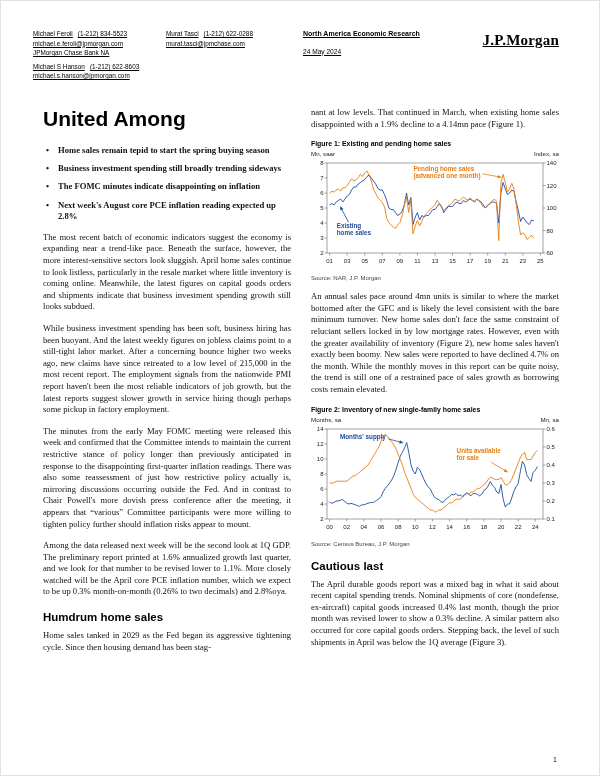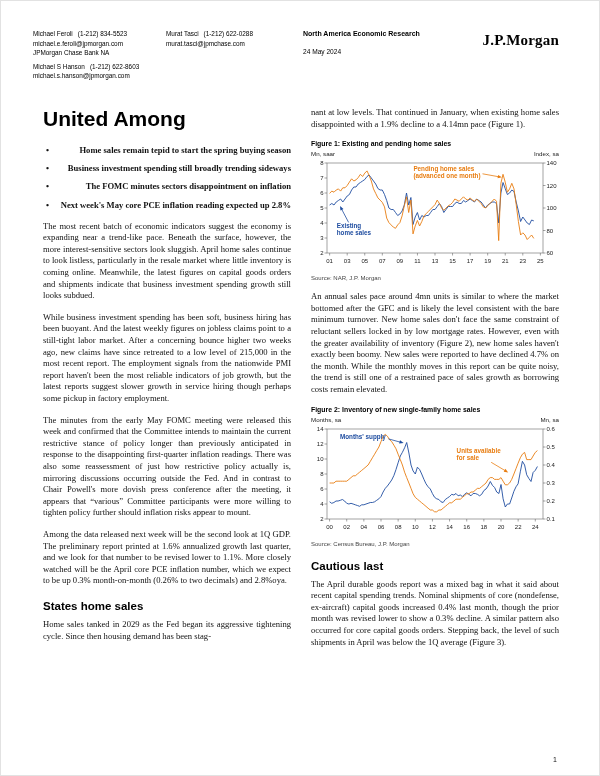--- a/index.html
+++ b/index.html
@@ -1,35 +1,35 @@
 <!DOCTYPE html>
 <html><head>
 <meta charset="utf-8">
 <style>
   html,body{margin:0;padding:0;background:#fff;}
   .page{position:relative;width:600px;height:776px;background:#fff;font-family:"Liberation Serif",serif;color:#111;box-sizing:border-box;border:1px solid #e2e2e2;overflow:hidden;}
 
   
-  .header{position:absolute;left:32px;top:28px;right:40px;display:flex;font-family:"Liberation Sans",sans-serif;font-size:6.4px;line-height:1.5;color:#000;}
+  .header{position:absolute;left:32px;top:28px;right:40px;display:flex;font-family:"Liberation Sans",sans-serif;font-size:6.4px;line-height:1.5;color:#000;text-decoration:underline;}
   .h-col1{width:133px;}
   .h-col2{width:137px;}
   .h-col3{flex:1;}
   .h-group{margin-bottom:4px;}
   .h-phone{margin-left:5px;}
   .h-research{font-weight:bold;font-size:7px;}
   .h-date{margin-top:7px;font-size:6.6px;}
   .h-logo{width:104px;text-align:right;font-family:"Liberation Serif",serif;font-weight:600;font-size:15px;letter-spacing:.2px;color:#000;}
 
   
   .col{position:absolute;top:106px;width:248px;}
   .col-left{left:42px;}
   .col-right{left:310px;}
 
   .article-title{font-family:"Liberation Sans",sans-serif;font-weight:bold;font-size:21px;margin:0 0 14px 0;color:#000;}
-  .bullets{list-style:none;margin:0 0 10px 0;padding:0;text-align:right;}
+  .bullets{list-style:none;margin:0 0 10px 0;padding:0;}
   .bullets li{position:relative;padding-left:15px;font-weight:bold;font-size:8.6px;line-height:1.3;margin-bottom:7px;}
   .bullets li::before{content:"\2022";position:absolute;left:3px;top:0;}
   .para{font-size:8.6px;line-height:1.35;text-align:justify;margin:0 0 10px 0;}
   .sec-heading{font-family:"Liberation Sans",sans-serif;font-weight:bold;font-size:11.5px;margin:13px 0 7px 0;color:#000;}
 
   
   .figure{margin:2px 0 10px 0;}
   .fig-title{font-family:"Liberation Sans",sans-serif;font-weight:bold;font-size:6.9px;margin-bottom:3px;color:#000;}
   .fig-units{display:flex;justify-content:space-between;font-family:"Liberation Sans",sans-serif;font-size:6.2px;margin-bottom:1px;color:#222;}
   .fig-source{font-family:"Liberation Sans",sans-serif;font-size:6px;color:#444;margin-top:1px;}
@@ -68,33 +68,33 @@
     </div>
     <div class="h-logo">J.P.Morgan</div>
   </header>
 
   <main>
     <section class="col col-left">
       <h1 class="article-title">United Among</h1>
       <ul class="bullets">
         <li>Home sales remain tepid to start the spring buying season</li>
         <li>Business investment spending still broadly trending sideways</li>
-        <li>The FOMC minutes sectors disappointment on inflation</li>
-        <li>Next week's May core PCE inflation reading expected up 2.8%</li>
+        <li>The FOMC minutes indicate disappointing on inflation</li>
+        <li>Next week's August core PCE inflation reading expected up 2.8%</li>
       </ul>
       <p class="para">The most recent batch of economic indicators suggest the economy is expanding near a trend-like pace. Beneath the surface, however, the more interest-sensitive sectors look sluggish. April home sales continue to look listless, particularly in the resale market where little inventory is coming online. Meanwhile, the latest figures on capital goods orders and shipments indicate that business investment spending growth still looks subdued.</p>
       <p class="para">While business investment spending has been soft, business hiring has been buoyant. And the latest weekly figures on jobless claims point to a still-tight labor market. After a concerning bounce higher two weeks ago, new claims have since retreated to a low level of 215,000 in the most recent report. The employment signals from the nationwide PMI report haven't been the most reliable indicators of job growth, but the latest reports suggest slower growth in service hiring though perhaps some pickup in factory employment.</p>
       <p class="para">The minutes from the early May FOMC meeting were released this week and confirmed that the Committee intends to maintain the current restrictive stance of policy longer than previously anticipated in response to the disappointing first-quarter inflation readings. There was also some reassessment of just how restrictive policy actually is, mirroring discussions occurring outside the Fed. And in contrast to Chair Powell's more dovish press conference after the meeting, it appears that “various” Committee participants were more willing to tighten policy further should inflation risks appear to mount.</p>
       <p class="para">Among the data released next week will be the second look at 1Q GDP. The preliminary report printed at 1.6% annualized growth last quarter, and we look for that number to be revised lower to 1.1%. More closely watched will be the April core PCE inflation number, which we expect to be up 0.3% month-on-month (0.26% to two decimals) and 2.8%oya.</p>
-      <h2 class="sec-heading">States home sales</h2>
+      <h2 class="sec-heading">Humdrum home sales</h2>
       <p class="para">Home sales tanked in 2029 as the Fed began its aggressive tightening cycle. Since then housing demand has been stag-</p>
     </section>
 
     <section class="col col-right">
-      <p class="para">nant at low levels. That continued in January, when existing home sales disappointed with a 1.9% decline to a 4.14mn pace (Figure 1).</p>
+      <p class="para">nant at low levels. That continued in March, when existing home sales disappointed with a 1.9% decline to a 4.14mn pace (Figure 1).</p>
 
       <figure class="figure">
         <figcaption class="fig-title">Figure 1: Existing and pending home sales</figcaption>
         <div class="fig-units">
           <span>Mn, saar</span>
           <span>Index, sa</span>
         </div>
         <svg width="248" height="112">
             <rect x="16" y="5" width="216" height="90" fill="none" stroke="#666" stroke-width="0.6"></rect>
             <line x1="13.5" y1="95" x2="16" y2="95" stroke="#666" stroke-width="0.6"></line>

